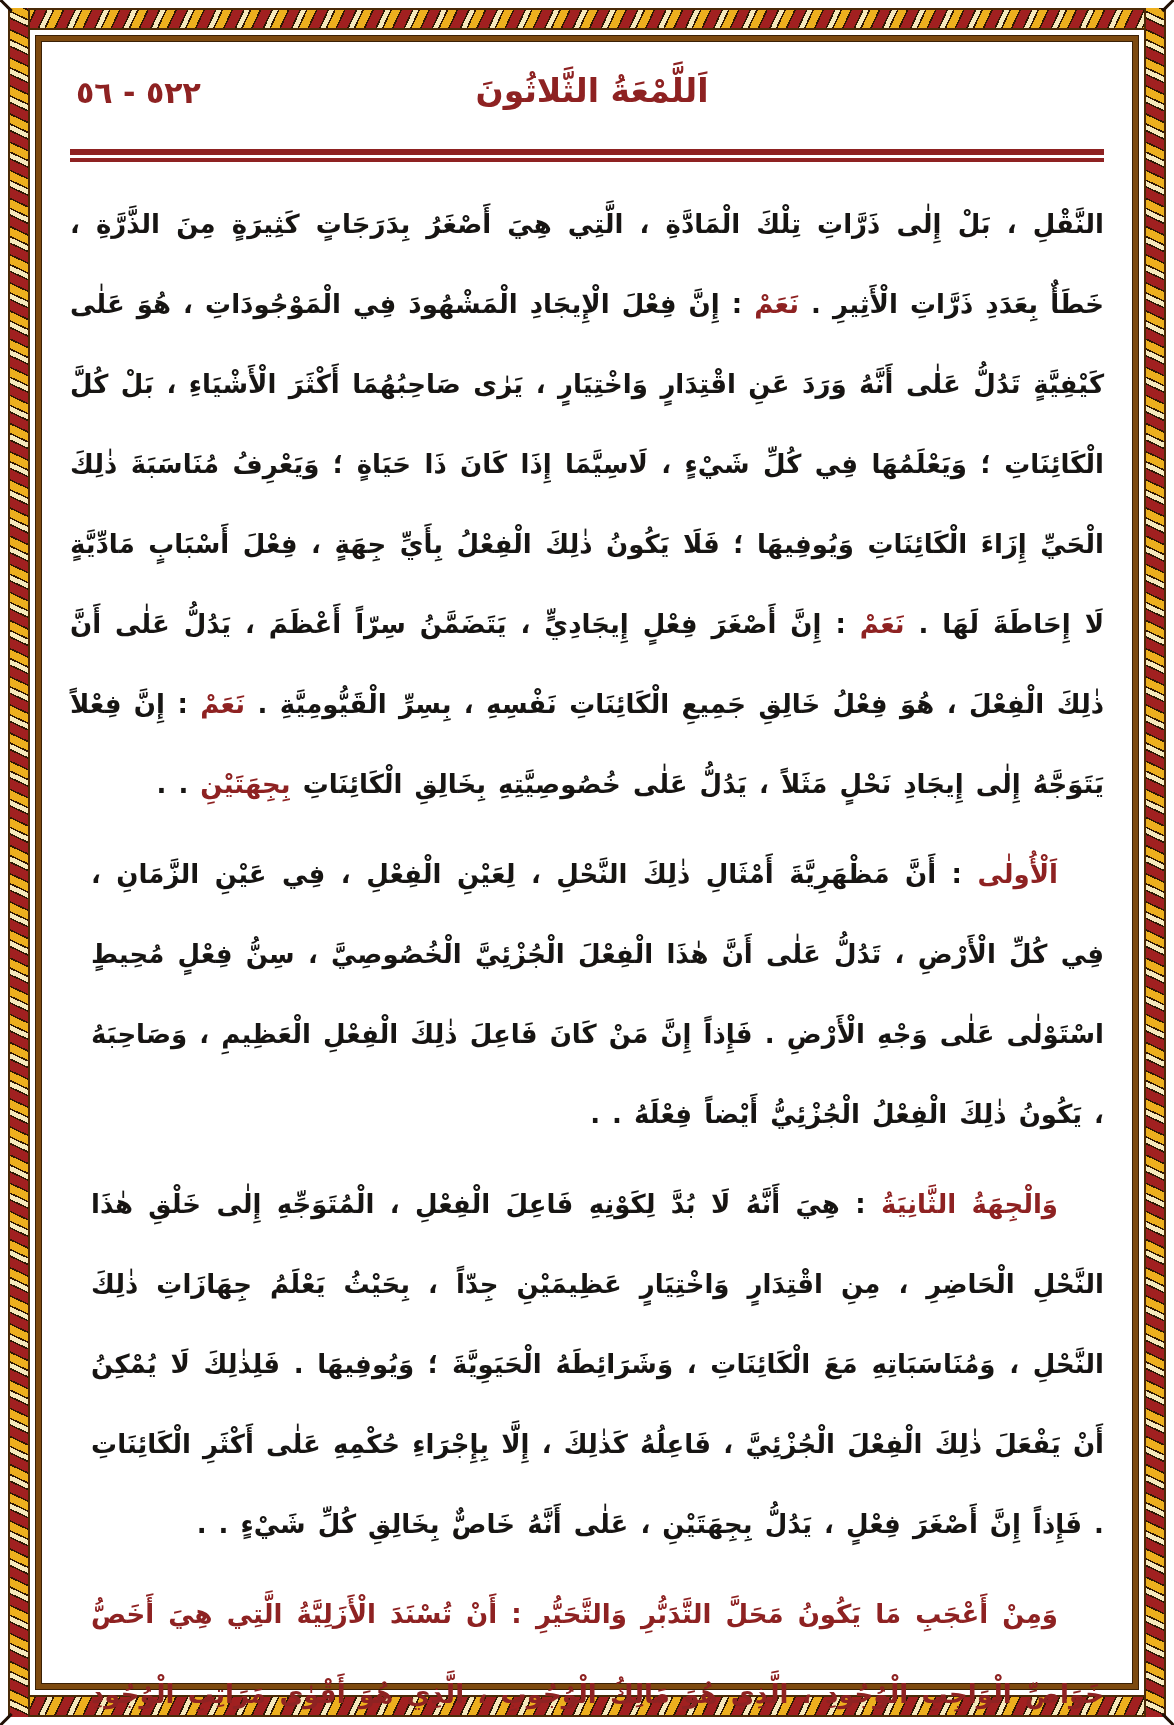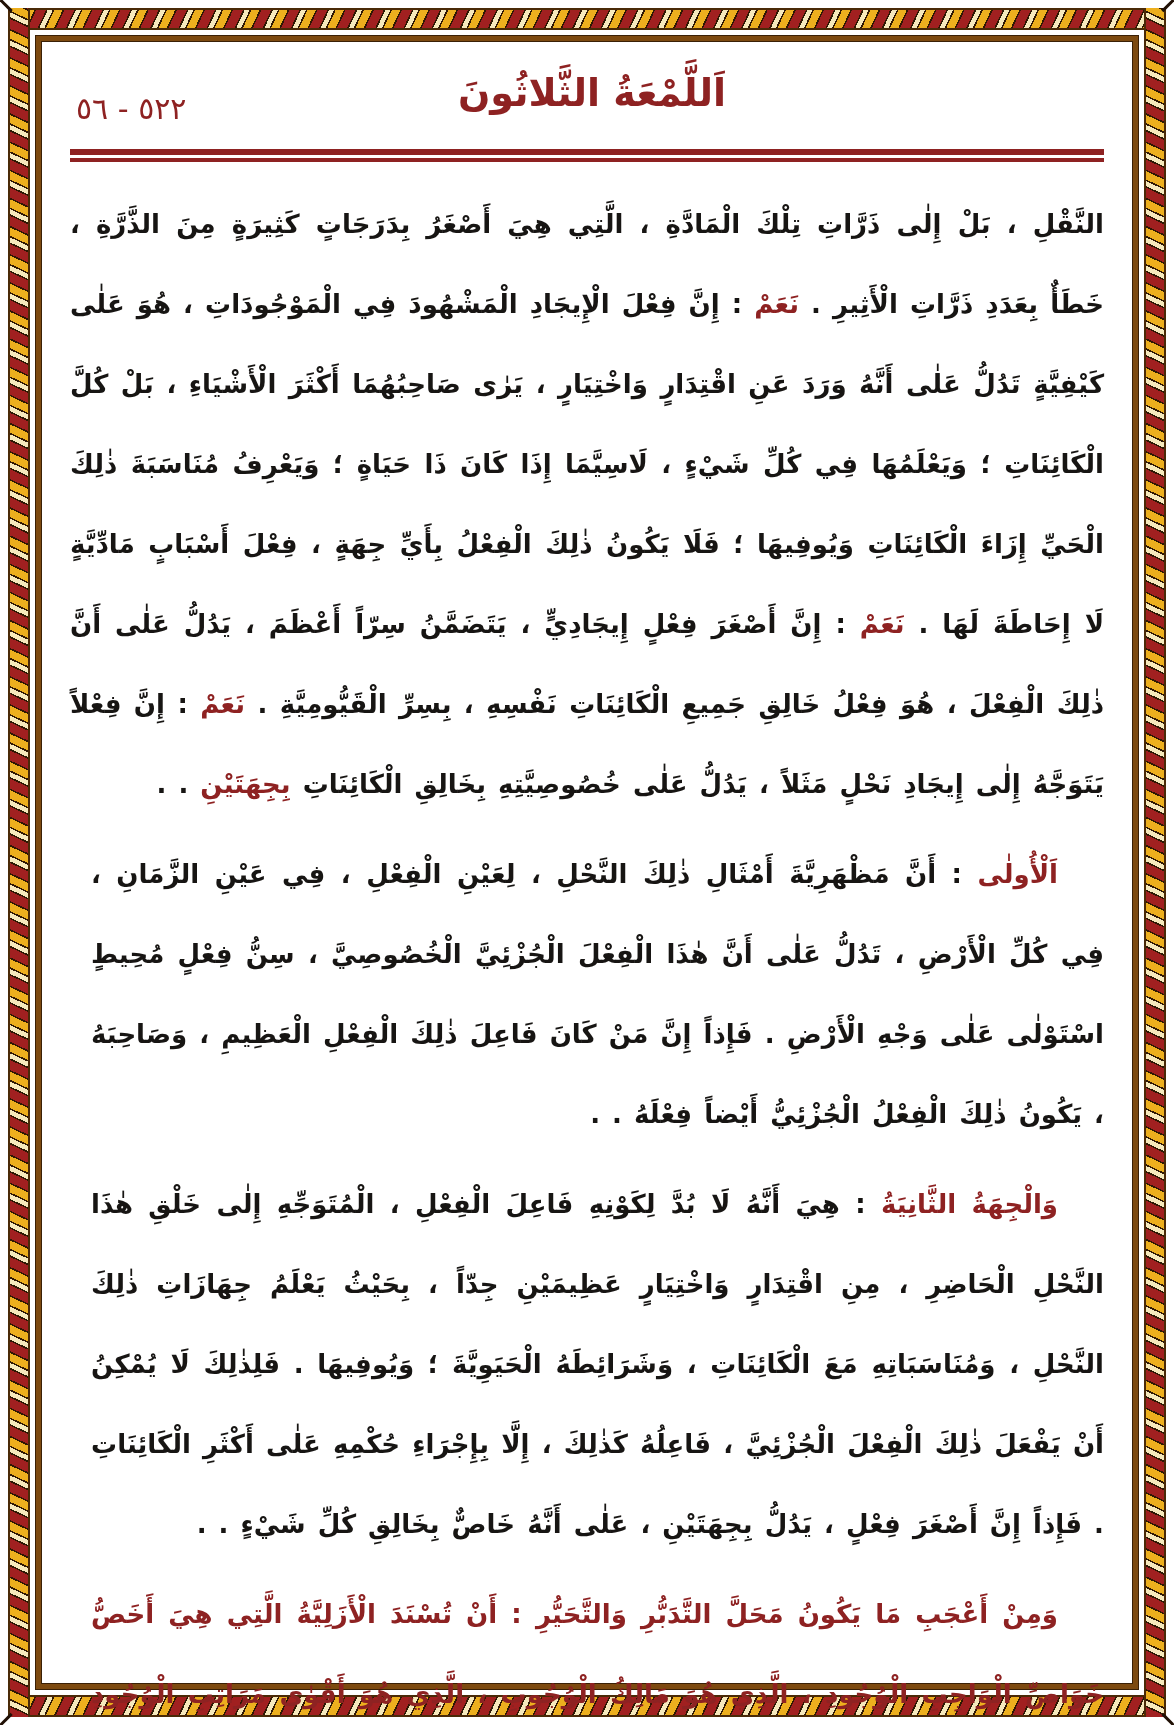--- a/index.html
+++ b/index.html
@@ -59,26 +59,26 @@
 
   
   .content{
     position:absolute;top:45px;left:70px;right:70px;bottom:45px;
     direction:rtl;
   }
   .header{position:relative;height:72px;margin-top:18px;}
   .page-title{
     position:absolute;top:8px;right:170px;left:180px;
     text-align:center;
-    font-size:38px;font-weight:bold;color:var(--accent);
+    font-size:33px;font-weight:bold;color:var(--accent);
     letter-spacing:1px;
   }
   .page-numbers{
-    position:absolute;top:28px;left:6px;
-    font-size:30px;font-weight:normal;color:var(--accent);
+    position:absolute;top:12px;left:6px;
+    font-size:30px;font-weight:bold;color:var(--accent);
     letter-spacing:4px;
   }
   .divider{
     margin-top:14px;
     border-top:6px solid var(--accent);
     border-bottom:4px solid var(--accent);
     height:13px;
   }
   .body-text{
     margin-top:22px;

